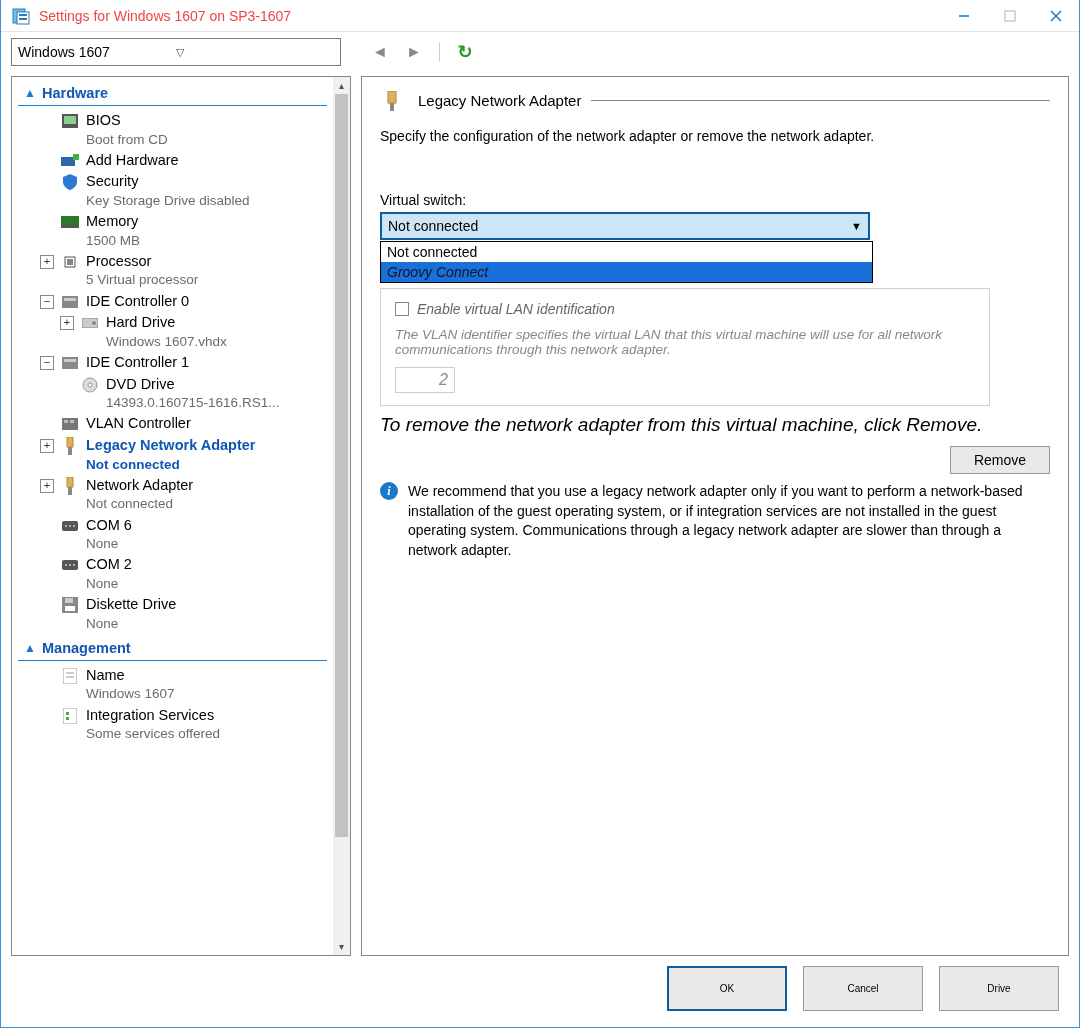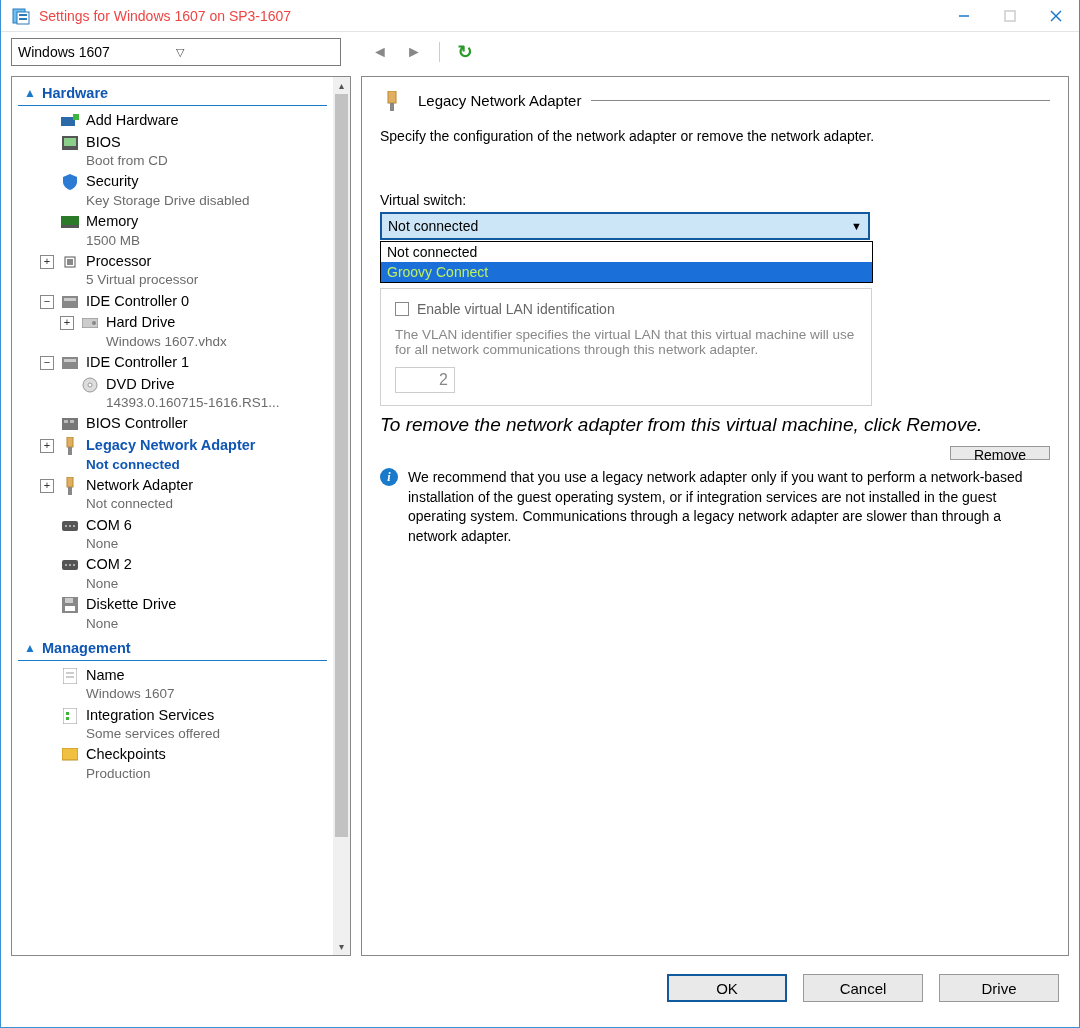--- a/index.html
+++ b/index.html
@@ -42,34 +42,34 @@
 .rightpane { flex:1; border:1px solid #888; padding:14px 18px; position:relative; background:#fff; }
 .rp-header { display:flex; align-items:center; gap:10px; margin-bottom:18px; }
 .rp-header .line { flex:1; height:1px; background:#888; }
 .rp-header .ttl { font-size:15px; color:#000; }
 .rp-desc { font-size:14px; margin-bottom:20px; }
 .rp-lbl { font-size:14px; margin-bottom:4px;margin-top:48px; }
 .dd { border:2px solid #125a9e; background:#cde6f7; height:28px; display:flex; align-items:center; padding:0 6px; font-size:14px; position:relative; width:490px; }
 .dd .chev { margin-left:auto; font-size:11px; }
 .ddlist { position:absolute; top:27px; left:-2px; width:493px; border:1px solid #000; background:#fff; z-index:5; }
 .ddlist .opt { padding:2px 6px; font-size:14px; }
-.ddlist .opt.hl { background:#1a6fd8; color:#bef264; }
-.group { border:1px solid #d0d0d0; padding:12px 14px; margin-top:48px; width:492px; }
+.ddlist .opt.hl { background:#1a6fd8; color:#0f172a;font-style:italic; }
+.group { border:1px solid #d0d0d0; padding:12px 14px; margin-top:48px; width:610px;font-style:italic; }
 .chk { display:flex; align-items:center; gap:8px; font-size:14px; color:#666; }
 .chk .box { width:14px; height:14px; border:1px solid #888; }
 .gdesc { font-size:13.5px; color:#888; margin:10px 0; }
 .numbox { width:60px; height:26px; border:1px solid #ccc; text-align:right; padding:3px 6px; color:#888; }
 .rmtxt { font-size:19px; margin:8px 0 10px 0;font-style:italic; }
-.rmbtn { margin-left:auto; width:100px; height:14px; display:block; border:1px solid #999; background:#e9e9e9; font-size:14px; float:right; }
+.rmbtn { margin-left:auto; width:100px; height:28px; display:block; border:1px solid #999; background:#e9e9e9; font-size:14px; float:right; }
 .info { display:flex; gap:10px; margin-top:12px; clear:both; padding-top:8px; }
 .info .iicon { width:18px; height:18px; border-radius:50%; background:#1979ca; color:#fff; font-size:12px; font-style:italic; display:flex; align-items:center; justify-content:center; font-family:Georgia,serif; font-weight:bold; flex-shrink:0; }
 .info .itxt { font-size:14px; line-height:1.4; }
 
 .footer { height:48px; display:flex; justify-content:flex-end; align-items:center; gap:16px; padding:0 20px; }
-.btn { width:120px; height:28px; border:1px solid #999; background:#e9e9e9; font-size:15px; }
+.btn { width:120px; height:45px; border:1px solid #999; background:#e9e9e9; font-size:10px; }
 .btn.primary { border:2px solid #125a9e; background:#e9e9e9; }
 
 svg { display:block; }
 </style>
 </head>
 <body>
 
 <div class="titlebar">
   <div class="icon">
     <svg width="18" height="18" viewBox="0 0 18 18">
@@ -114,40 +114,40 @@
   <div class="leftpane">
     <div class="tree">
       <div class="cat">
           <span class="chev2">▲</span>
           <span>Hardware</span>
         </div>
 
       <div class="node indent1">
           <span class="exp"></span>
           <span class="ic">
+            <svg width="16" height="14">
+              <rect width="16" height="14" fill="#555"></rect>
+              <rect x="2" y="2" width="12" height="8" fill="#8ad08a"></rect>
+            </svg>
+          </span>
+          <span class="txt">
+            <span class="lbl">BIOS</span>
+            <span class="sub">Boot from CD</span>
+          </span>
+        </div>
+      <div class="node indent1">
+          <span class="exp"></span>
+          <span class="ic">
             <svg width="18" height="14">
               <rect x="0" y="3" width="14" height="9" fill="#2b6aa8"></rect>
               <rect x="12" y="0" width="6" height="6" fill="#3db53d"></rect>
             </svg>
           </span>
           <span class="txt">
             <span class="lbl">Add Hardware</span>
-          </span>
-        </div>
-      <div class="node indent1">
-          <span class="exp"></span>
-          <span class="ic">
-            <svg width="16" height="14">
-              <rect width="16" height="14" fill="#555"></rect>
-              <rect x="2" y="2" width="12" height="8" fill="#8ad08a"></rect>
-            </svg>
-          </span>
-          <span class="txt">
-            <span class="lbl">BIOS</span>
-            <span class="sub">Boot from CD</span>
           </span>
         </div>
       <div class="node indent1">
           <span class="exp"></span>
           <span class="ic">
             <svg width="14" height="16" viewBox="0 0 14 16">
               <path d="M7 0 L14 3 V8 C14 12 10 15 7 16 C4 15 0 12 0 8 V3 Z" fill="#2b7bd4"></path>
             </svg>
           </span>
           <span class="txt">
@@ -234,21 +234,21 @@
       <div class="node indent1">
           <span class="exp"></span>
           <span class="ic">
             <svg width="16" height="12">
               <rect width="16" height="12" fill="#777"></rect>
               <rect x="2" y="2" width="4" height="3" fill="#bbb"></rect>
               <rect x="8" y="2" width="4" height="3" fill="#bbb"></rect>
             </svg>
           </span>
           <span class="txt">
-            <span class="lbl">BIOS Controller</span>
+            <span class="lbl">VLAN Controller</span>
           </span>
         </div>
       <div class="node indent1 sel">
           <span class="exp show">+</span>
           <span class="ic">
             <svg width="12" height="18">
               <rect x="3" y="0" width="6" height="10" fill="#e0b060" stroke="#b88830"></rect>
               <rect x="4" y="10" width="4" height="8" fill="#888"></rect>
             </svg>
           </span>
@@ -338,32 +338,20 @@
           <span class="ic">
             <svg width="14" height="16">
               <rect width="14" height="16" fill="#fff" stroke="#999"></rect>
               <rect x="3" y="4" width="3" height="3" fill="#3db53d"></rect>
               <rect x="3" y="9" width="3" height="3" fill="#3db53d"></rect>
             </svg>
           </span>
           <span class="txt">
             <span class="lbl">Integration Services</span>
             <span class="sub">Some services offered</span>
-          </span>
-        </div>
-      <div class="node indent1">
-          <span class="exp"></span>
-          <span class="ic">
-            <svg width="16" height="14">
-              <rect width="16" height="12" fill="#f0c040" stroke="#c09020"></rect>
-            </svg>
-          </span>
-          <span class="txt">
-            <span class="lbl">Checkpoints</span>
-            <span class="sub">Production</span>
           </span>
         </div>
     </div>
     <div class="scrollbar">
       <div class="arrow">▴</div>
       <div class="track">
           <div class="thumb"></div>
         </div>
       <div class="arrow">▾</div>
     </div>

